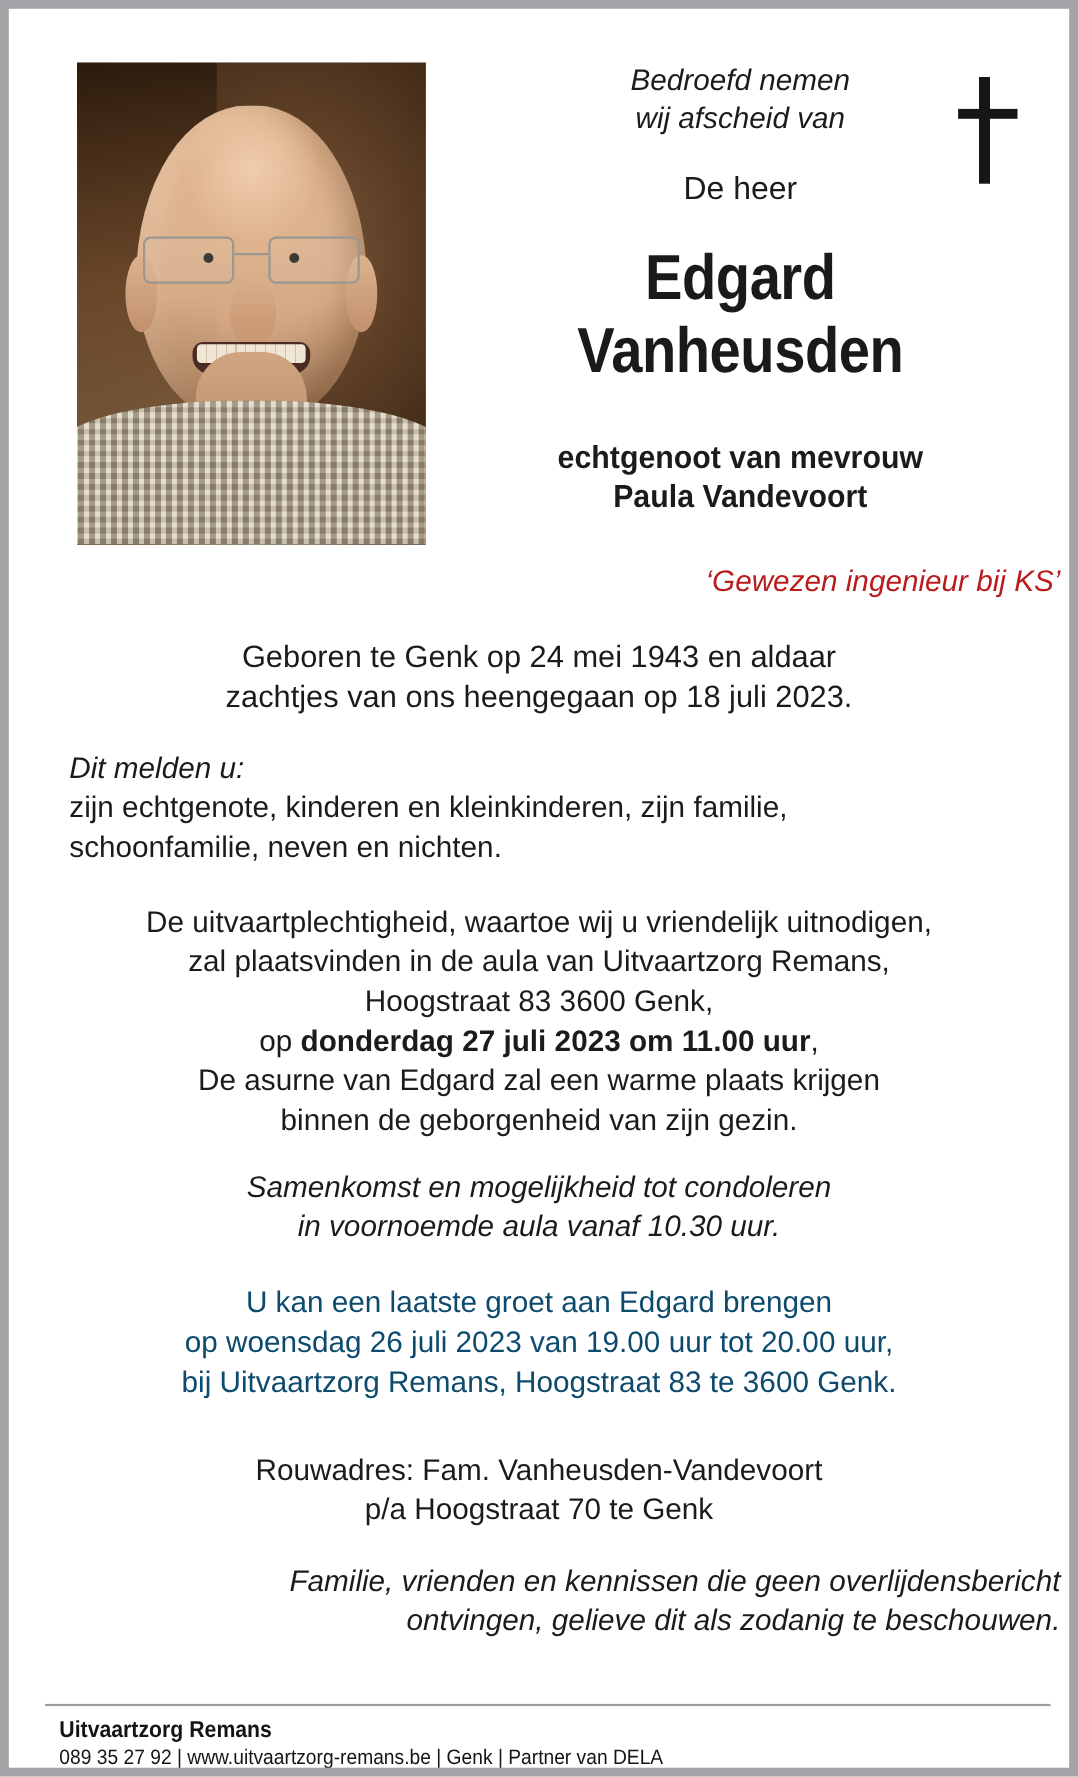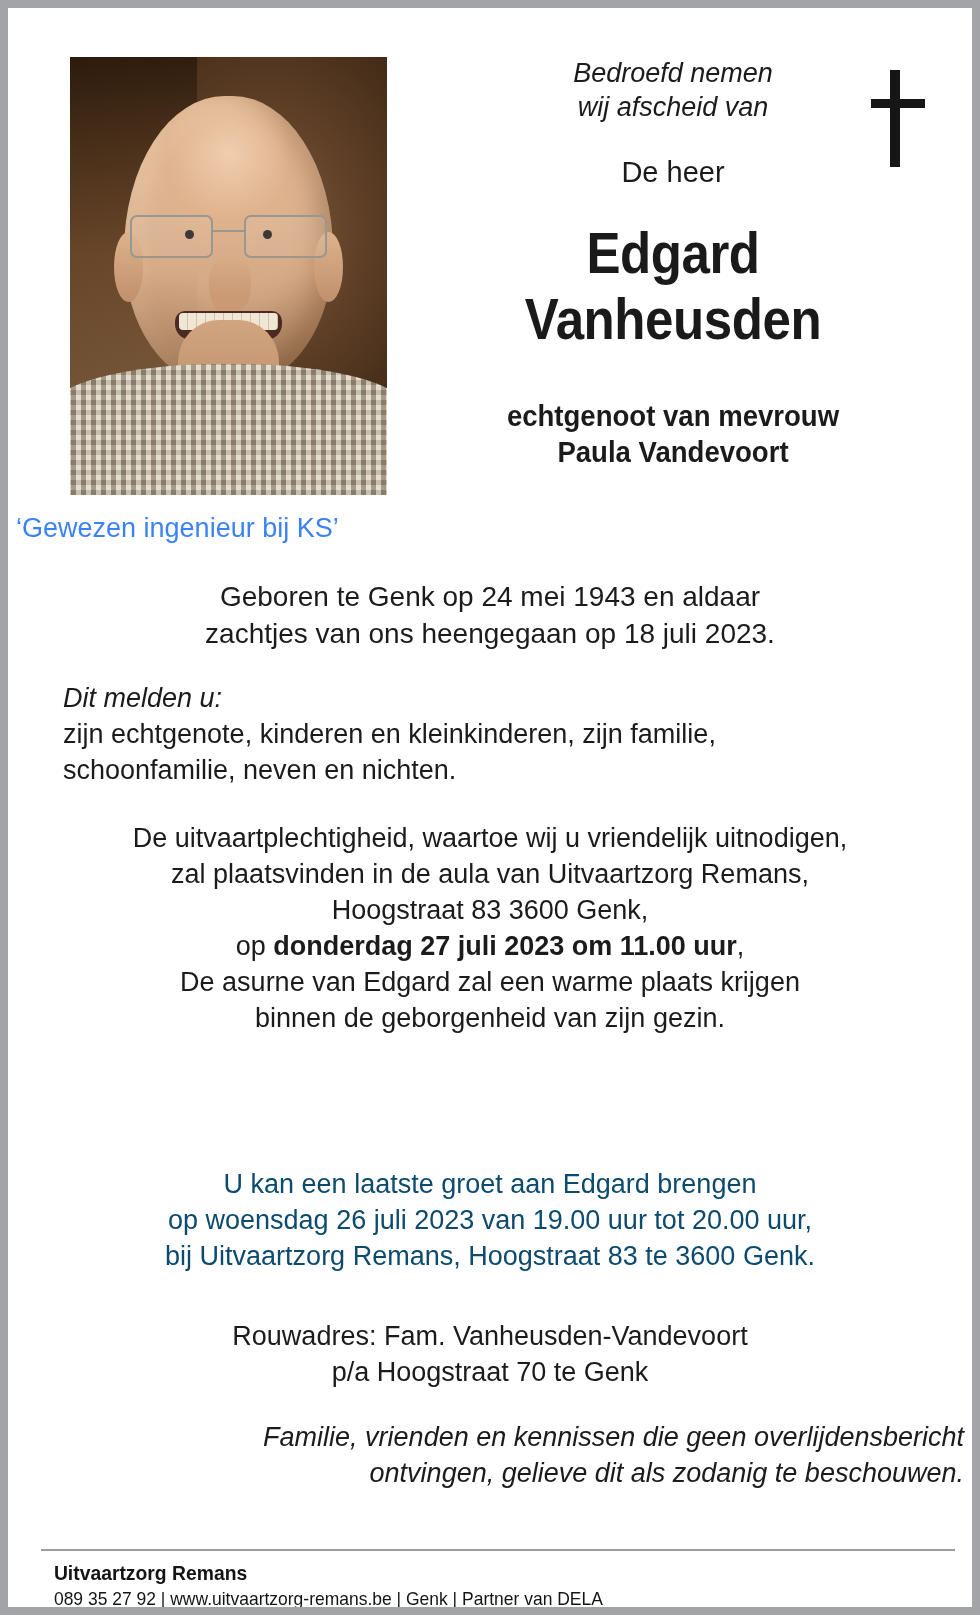--- a/index.html
+++ b/index.html
@@ -185,23 +185,24 @@
     color: #1b1b1b;
     transform: scaleX(0.95);
     transform-origin: center top;
   }
 
   
   .motto {
     position: absolute;
     left: 8px; top: 505px;
     width: 948px;
-    text-align: left;
-    font-size: 27px;
-    color: #3b82f6;
+    text-align: right;
+    font-style: italic;
+    font-size: 27px;
+    color: #b91c1c;
   }
 
   .born {
     position: absolute;
     left: 8px; top: 570px;
     width: 948px;
     text-align: center;
     font-size: 28px;
     line-height: 37px;
     color: #1b1b1b;
@@ -373,20 +374,24 @@
     <div>De uitvaartplechtigheid, waartoe wij u vriendelijk uitnodigen,</div>
     <div>zal plaatsvinden in de aula van Uitvaartzorg Remans,</div>
     <div>Hoogstraat 83 3600 Genk,</div>
     <div>
       <span>op </span><b>donderdag 27 juli 2023 om 11.00 uur</b><span>,</span>
     </div>
     <div>De asurne van Edgard zal een warme plaats krijgen</div>
     <div>binnen de geborgenheid van zijn gezin.</div>
   </div>
 
+  <div class="gathering">
+    <div>Samenkomst en mogelijkheid tot condoleren</div>
+    <div>in voornoemde aula vanaf 10.30 uur.</div>
+  </div>
 
   <div class="visit">
     <div>U kan een laatste groet aan Edgard brengen</div>
     <div>op woensdag 26 juli 2023 van 19.00 uur tot 20.00 uur,</div>
     <div>bij Uitvaartzorg Remans, Hoogstraat 83 te 3600 Genk.</div>
   </div>
 
   <div class="rouwadres">
     <div>Rouwadres: Fam. Vanheusden-Vandevoort</div>
     <div>p/a Hoogstraat 70 te Genk</div>

